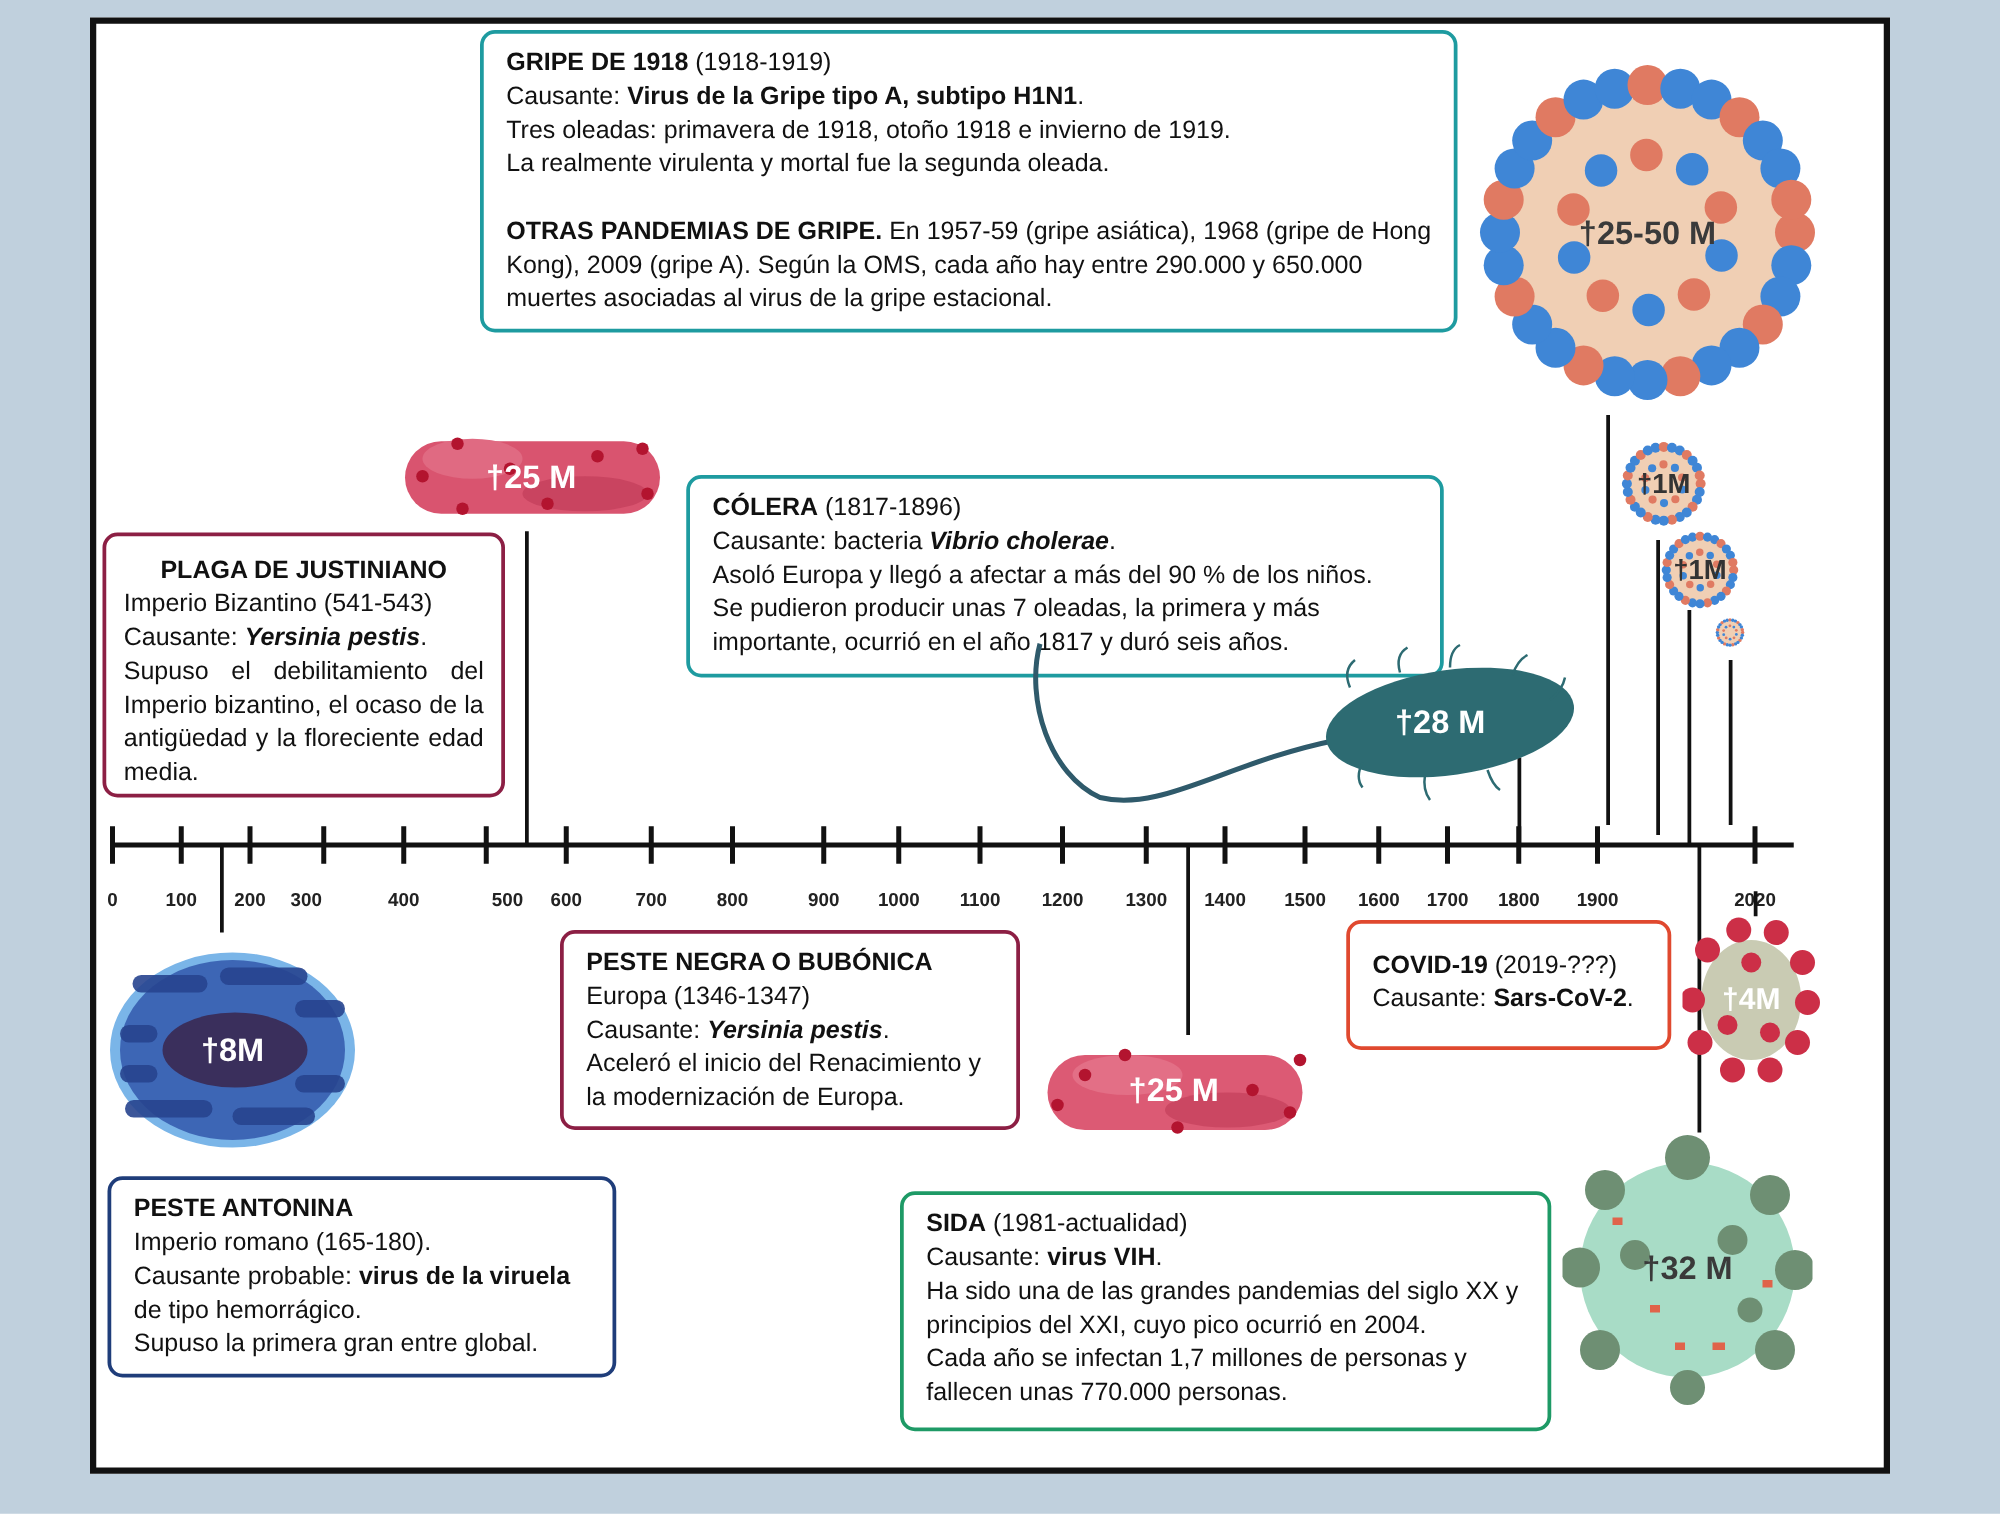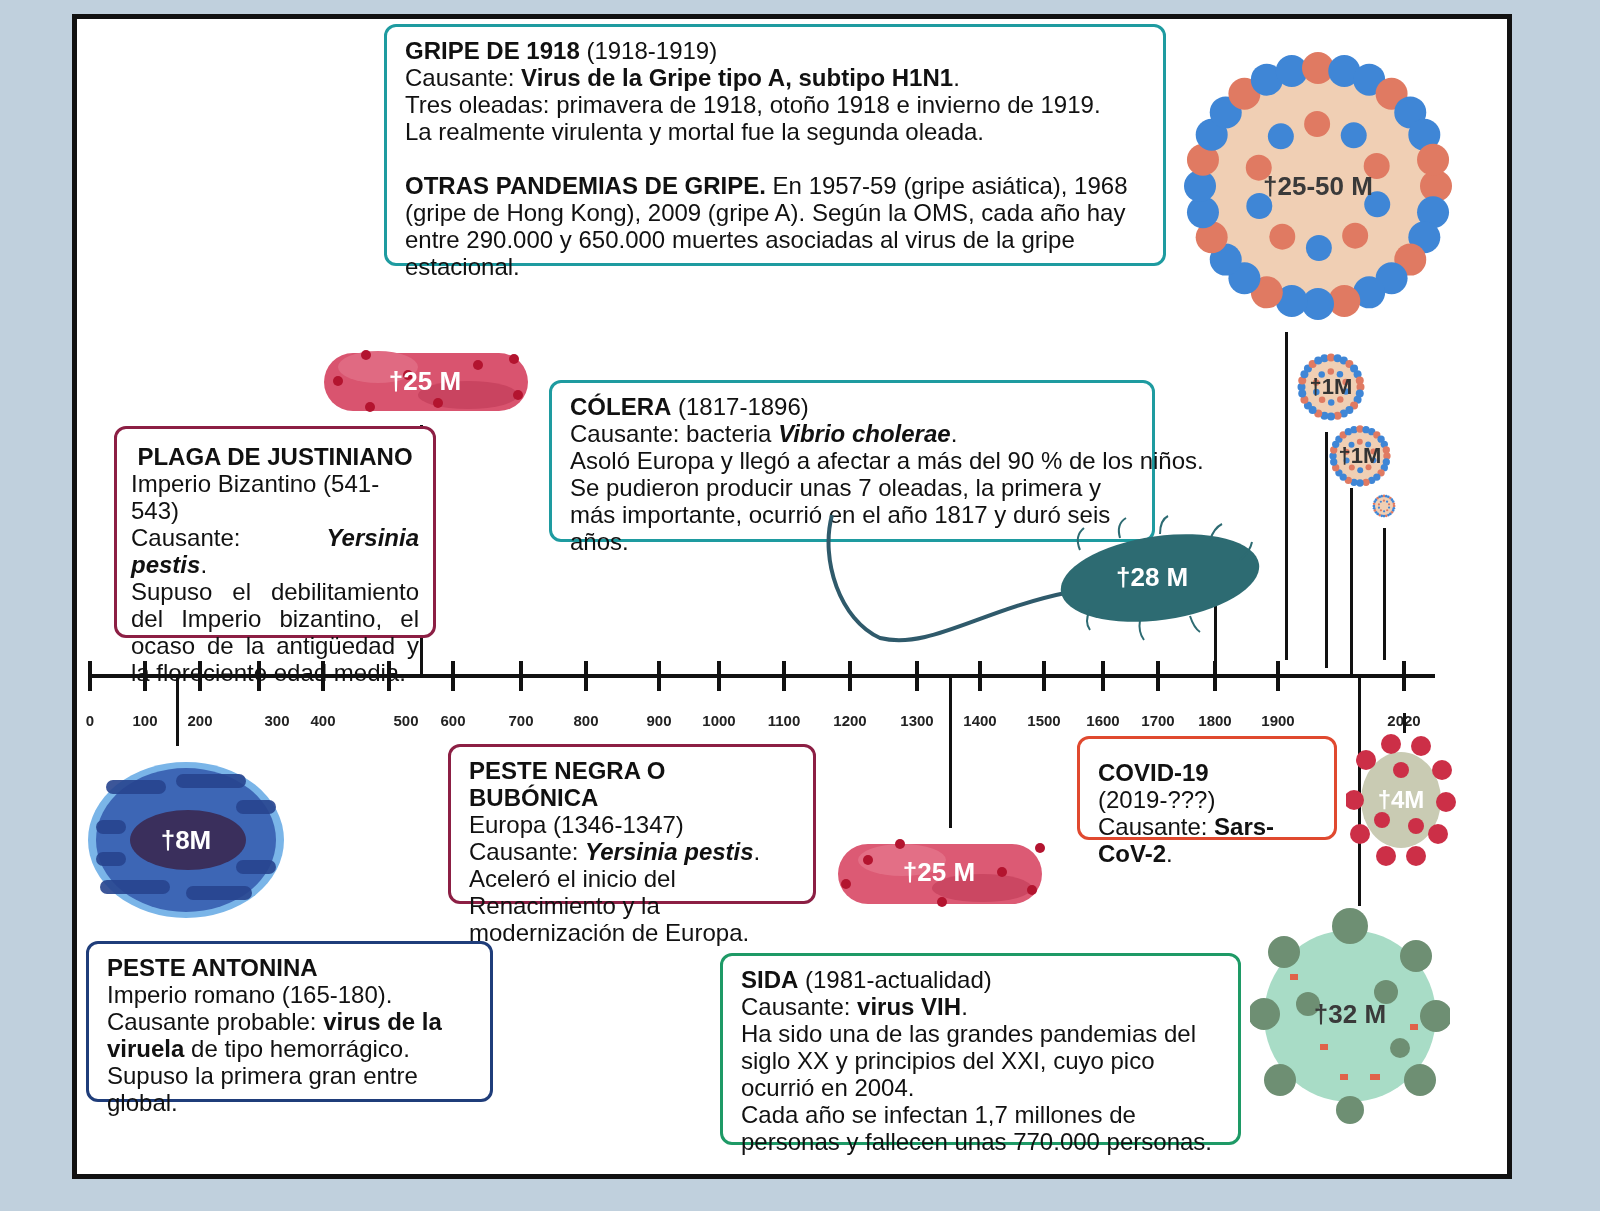--- a/index.html
+++ b/index.html
@@ -1,18 +1,18 @@
 <!DOCTYPE html>
 <html><head>
 <meta charset="utf-8">
 <style>
   html,body{margin:0;padding:0;}
   body{width:1600px;height:1211px;background:#c0d0dd;position:relative;overflow:hidden;font-family:"Liberation Sans",sans-serif;color:#111;}
   .frame{position:absolute;left:72px;top:14px;width:1440px;height:1165px;background:#fff;border:5px solid #111;box-sizing:border-box;}
-  .box{position:absolute;background:#fff;border:3px solid;border-radius:12px;box-sizing:border-box;font-size:24px;line-height:27px;padding:10px 18px;}
+  .box{position:absolute;background:#fff;border:3px solid;border-radius:12px;box-sizing:border-box;font-size:20px;line-height:27px;padding:10px 18px;}
   .box b{font-weight:bold;}
   .box i{font-style:italic;font-weight:bold;}
   .b-teal{border-color:#1e9ba0;}
   .b-maroon{border-color:#8c1f44;}
   .b-navy{border-color:#1f3d7a;}
   .b-green{border-color:#1e9a66;}
   .b-red{border-color:#e0492f;}
   .axis{position:absolute;left:90px;top:674px;width:1345px;height:4px;background:#111;}
   .tick{position:absolute;width:4px;height:30px;background:#111;top:661px;}
   .ticklbl{position:absolute;top:712px;font-size:15px;font-weight:bold;color:#222;transform:translateX(-50%);}
@@ -28,21 +28,21 @@
 
 <div class="axis"></div>
 <div id="ticks">
     <div class="tick" style="left: 88px;"></div>
     <div class="ticklbl" style="left: 90px;">0</div>
     <div class="tick" style="left: 143px;"></div>
     <div class="ticklbl" style="left: 145px;">100</div>
     <div class="tick" style="left: 198px;"></div>
     <div class="ticklbl" style="left: 200px;">200</div>
     <div class="tick" style="left: 257px;"></div>
-    <div class="ticklbl" style="left: 277px;">300</div>
+    <div class="ticklbl" style="left: 245px;">300</div>
     <div class="tick" style="left: 321px;"></div>
     <div class="ticklbl" style="left: 323px;">400</div>
     <div class="tick" style="left: 387px;"></div>
     <div class="ticklbl" style="left: 389px; margin-left: 17px;">500</div>
     <div class="tick" style="left: 451px;"></div>
     <div class="ticklbl" style="left: 453px;">600</div>
     <div class="tick" style="left: 519px;"></div>
     <div class="ticklbl" style="left: 521px;">700</div>
     <div class="tick" style="left: 584px;"></div>
     <div class="ticklbl" style="left: 586px;">800</div>
@@ -85,21 +85,21 @@
 
 <div class="box b-teal" style="left:384px;top:24px;width:782px;height:242px;">
   <div><b>GRIPE DE 1918</b> <span>(1918-1919)</span></div>
   <div><span>Causante: </span><b>Virus de la Gripe tipo A, subtipo H1N1</b>.</div>
   <div>Tres oleadas: primavera de 1918, otoño 1918 e invierno de 1919.</div>
   <div>La realmente virulenta y mortal fue la segunda oleada.</div>
   <div style="height:27px"></div>
   <div><b>OTRAS PANDEMIAS DE GRIPE.</b><span> En 1957-59 (gripe asiática),  1968  (gripe de Hong Kong), 2009 (gripe A). Según la OMS, cada año hay entre 290.000 y 650.000 muertes asociadas al virus de la gripe estacional.</span></div>
 </div>
 
-<div class="box b-maroon" style="left:82px;top:426px;width:322px;height:212px;text-align:justify;padding:14px 14px;margin-left:32px;">
+<div class="box b-maroon" style="left:82px;top:426px;width:322px;height:212px;text-align:justify;padding:14px 14px;">
   <div style="text-align:center;"><b>PLAGA DE JUSTINIANO</b></div>
   <div style="text-align:left;">Imperio Bizantino (541-543)</div>
   <div><span>Causante: </span><i>Yersinia pestis</i>.</div>
   <div>Supuso el debilitamiento del Imperio bizantino, el ocaso de la antigüedad y la floreciente edad media.</div>
 </div>
 
 <div class="box b-teal" style="left:549px;top:380px;width:606px;height:162px;">
   <div><b>CÓLERA</b> <span>(1817-1896)</span></div>
   <div><span>Causante: bacteria </span><i>Vibrio cholerae</i>.</div>
   <div style="white-space:nowrap;">Asoló Europa y llegó a afectar a más del 90 % de los niños.</div>

